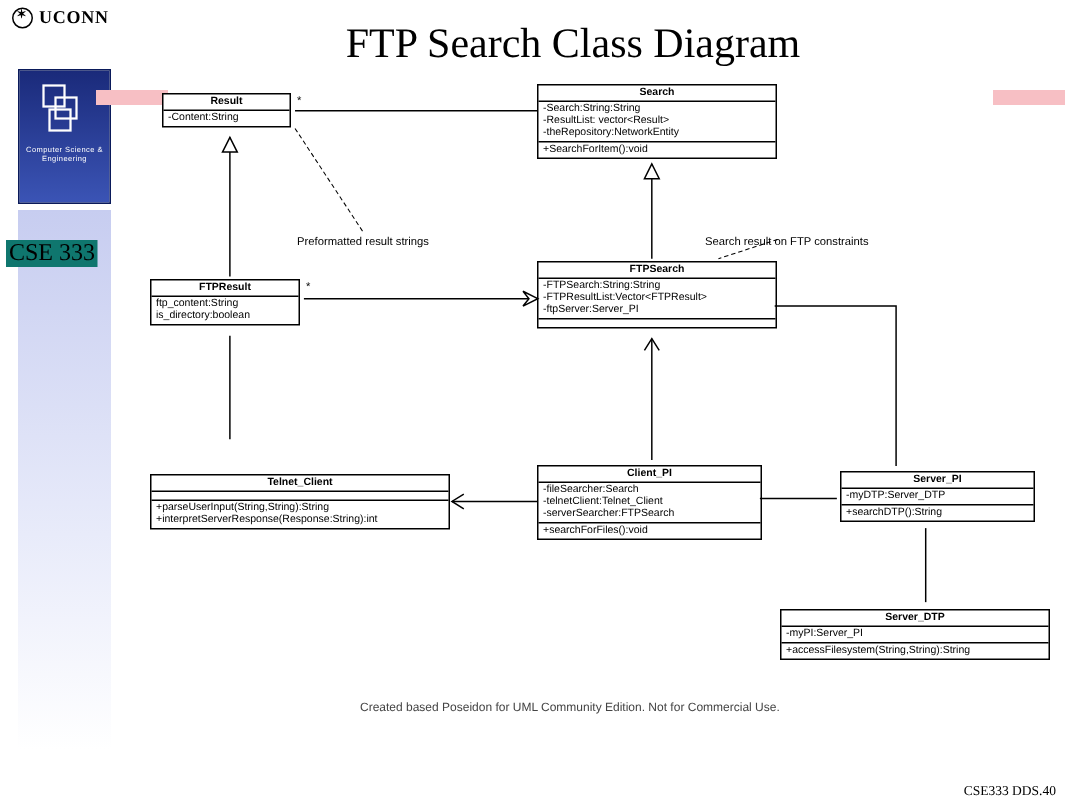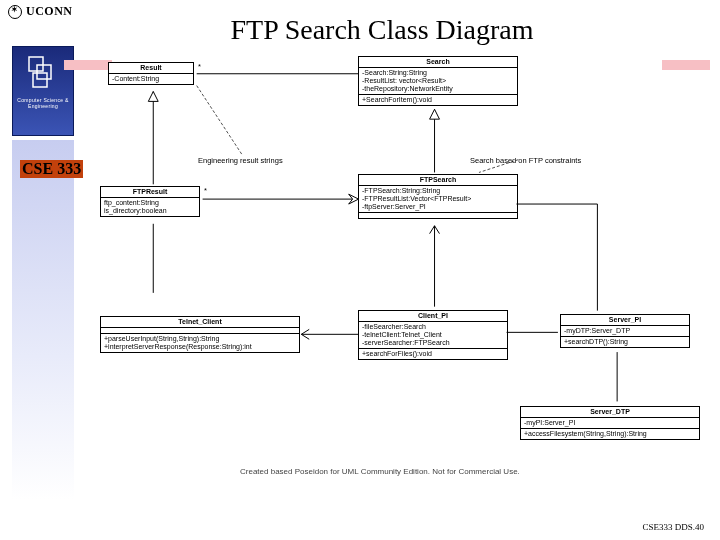--- a/index.html
+++ b/index.html
@@ -56,24 +56,24 @@
     position:absolute; left:64px; top:60px; width:48px; height:10px; background:#f7bfc4;
   }
   .pink-bar2 {
     position:absolute; right:10px; top:60px; width:48px; height:10px; background:#f7bfc4;
   }
   .grad-strip {
     position:absolute; left:12px; top:140px; width:62px; height:360px;
     background: linear-gradient(180deg, #c7cdf0 0%, #e8ebfa 60%, #ffffff 100%);
   }
   .course-code {
-    position:absolute; left:20px; top:160px;
+    position:absolute; left:4px; top:160px;
     font-family: "Times New Roman", serif;
-    font-weight: bold; font-size:16px; color:#000;
-    background:#c2410c; padding:0 2px;
+    font-weight: normal; font-size:16px; color:#000;
+    background:#0f766e; padding:0 2px;
   }
   .footer {
     position:absolute; right:16px; bottom:8px;
     font-family:"Times New Roman", serif; font-size:9px;
   }
   
   .canvas {
     position:absolute; left:90px; top:56px; right:10px; bottom:30px;
   }
   .uml {
@@ -127,22 +127,22 @@
   <div class="uml" style="left:268px; top:0px; width:160px;">
     <div class="name">Search</div>
     <div class="sec">
       <div>-Search:String:String</div>
       <div>-ResultList: vector&lt;Result&gt;</div>
       <div>-theRepository:NetworkEntity</div>
     </div>
     <div class="sec">+SearchForItem():void</div>
   </div>
 
-  <div class="note" style="left:108px; top:100px;">Engineering result strings</div>
-  <div class="note" style="left:380px; top:100px;">Search based on FTP constraints</div>
+  <div class="note" style="left:108px; top:100px;">Preformatted result strings</div>
+  <div class="note" style="left:380px; top:100px;">Search result on FTP constraints</div>
 
   <div class="uml" style="left:10px; top:130px; width:100px;">
     <div class="name">FTPResult</div>
     <div class="sec">
       <div>ftp_content:String</div>
       <div>is_directory:boolean</div>
     </div>
   </div>
   <span class="note" style="left:114px; top:130px;">*</span>
 

